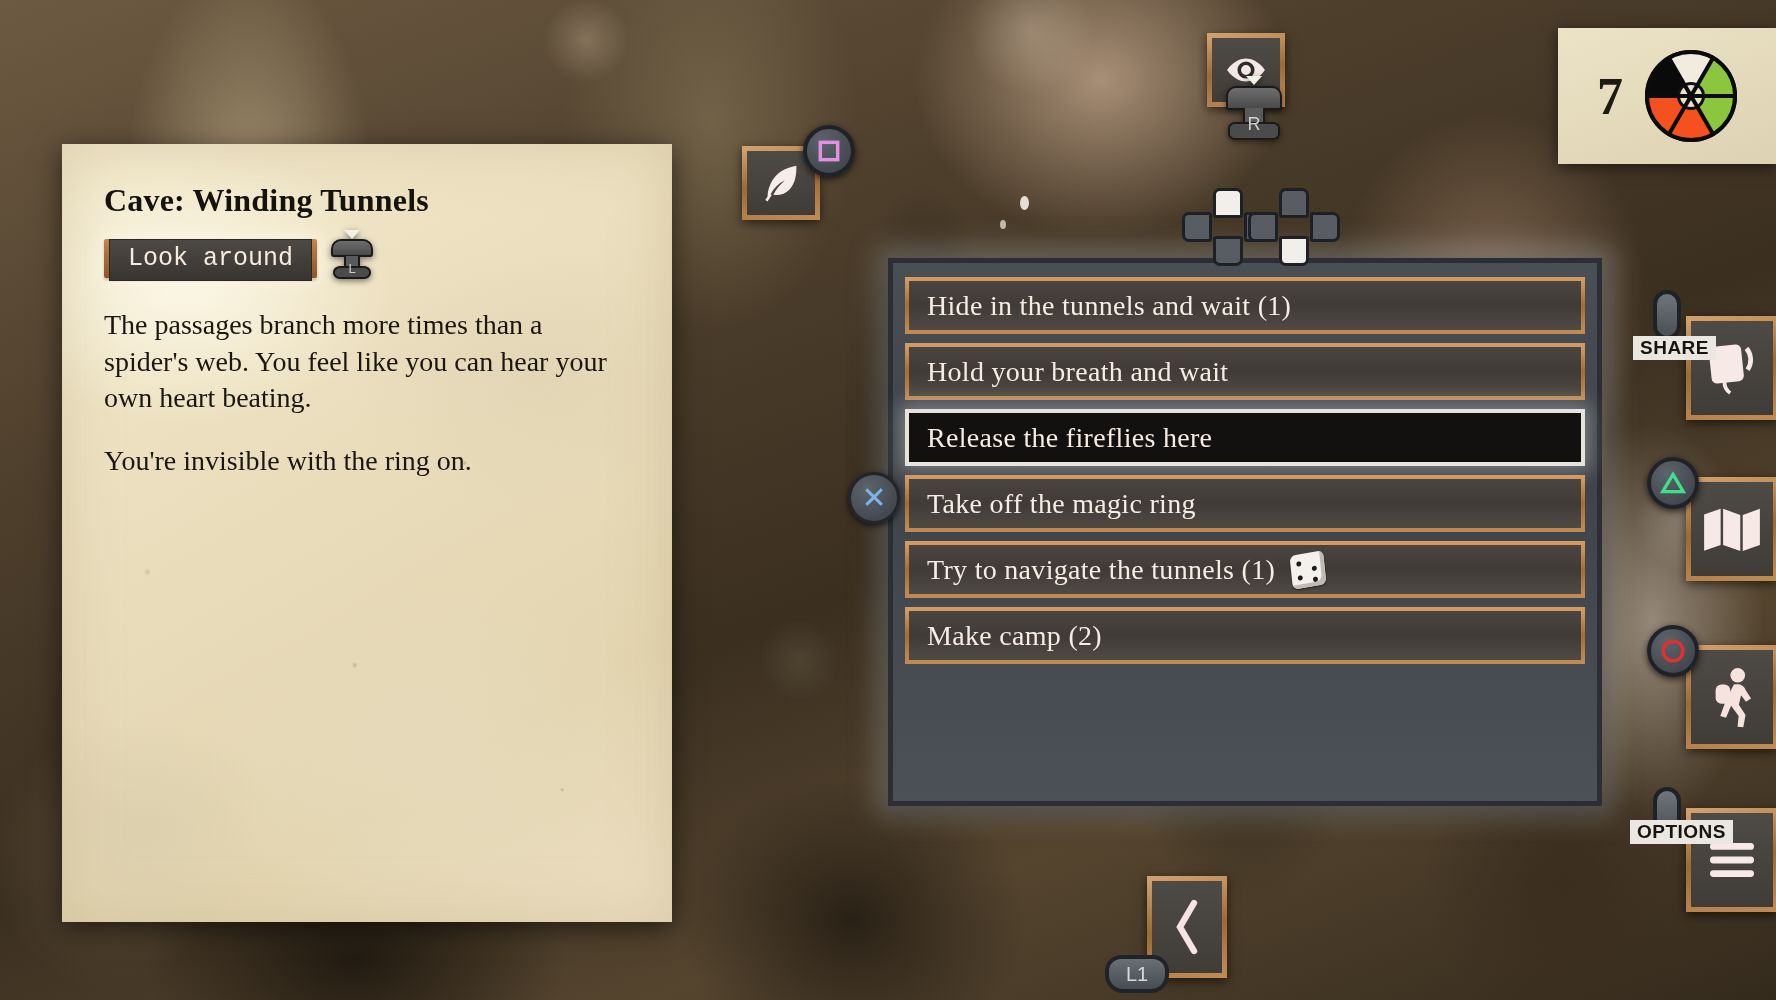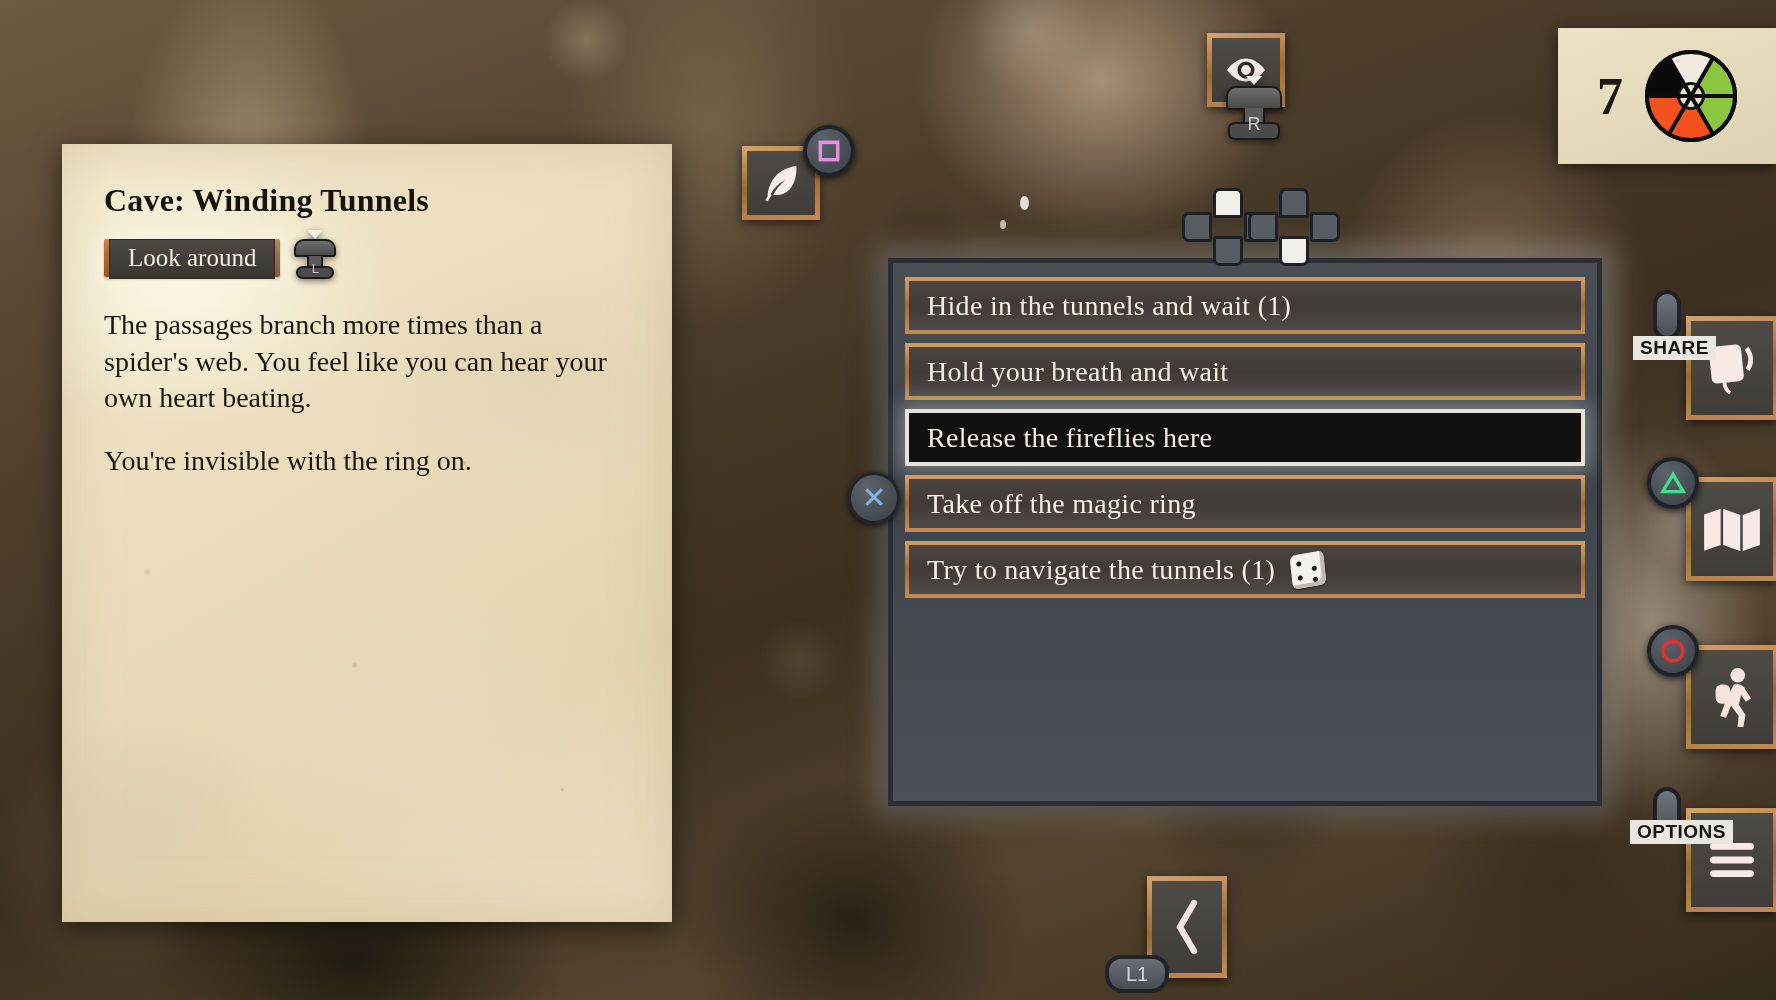--- a/index.html
+++ b/index.html
@@ -72,20 +72,21 @@
   .wood-chip{
     display:inline-block; padding:5px;
     background:linear-gradient(180deg,#c8864e 0%, #b0703c 35%, #8d5628 100%);
     box-shadow:0 0 14px 6px rgba(250,245,225,.65), 0 2px 3px rgba(0,0,0,.4);
     border-radius:2px;
   }
   .wood-chip .inner{
     background:linear-gradient(180deg,#4d4944 0%, #423e39 55%, #38342f 100%);
     color:#f5ece0; font-size:25px; padding:4px 18px 7px;
     border:1px solid #2a2724;
+    font-family:Liberation Mono, monospace;
   }
   .stick{
     position:relative; width:46px; height:46px; flex:0 0 auto;
     filter:drop-shadow(0 2px 3px rgba(0,0,0,.5));
   }
   .stick .base{
     position:absolute; left:4px; bottom:2px; width:38px; height:13px;
     background:#4b4b4b; border:2px solid #1a1a1a; border-radius:7px/6px;
   }
   .stick .stem{
@@ -253,20 +254,23 @@
     </div>
     <div class="choice">
       <span class="txt">Try to navigate the tunnels (1)</span>
       <span class="die">
         <i></i>
         <i></i>
         <i></i>
         <i></i>
       </span>
     </div>
+    <div class="choice">
+      <span class="txt">Make camp (2)</span>
+    </div>
   </div>
 
 <div id="close-btn">
   <span>✕</span>
 </div>
 
 <div id="hud">
   <div class="num">7</div>
   <div id="pie">
       <div class="seg" style="background: conic-gradient(from -30deg, rgb(242, 236, 224) 0deg, rgb(242, 236, 224) 60deg, rgb(140, 198, 63) 60deg, rgb(140, 198, 63) 120deg, rgb(140, 198, 63) 120deg, rgb(140, 198, 63) 180deg, rgb(244, 81, 30) 180deg, rgb(244, 81, 30) 240deg, rgb(244, 81, 30) 240deg, rgb(244, 81, 30) 300deg, rgb(10, 10, 10) 300deg, rgb(10, 10, 10) 360deg); border: 4px solid rgb(11, 11, 11);"></div>

